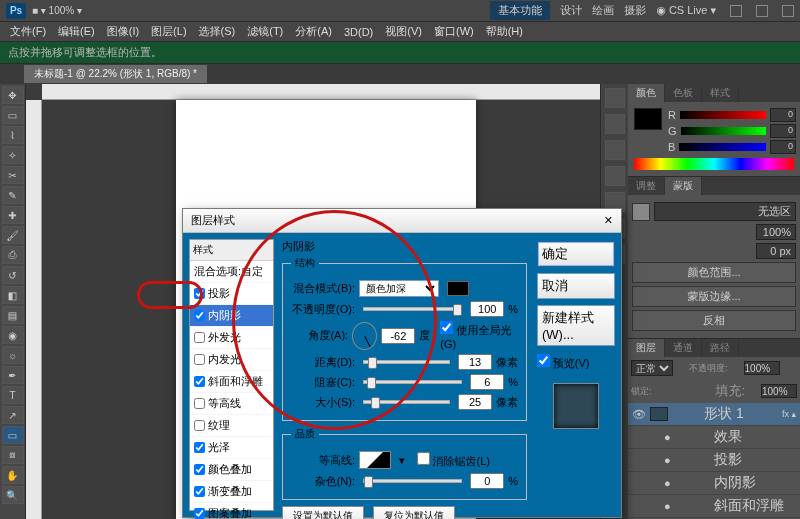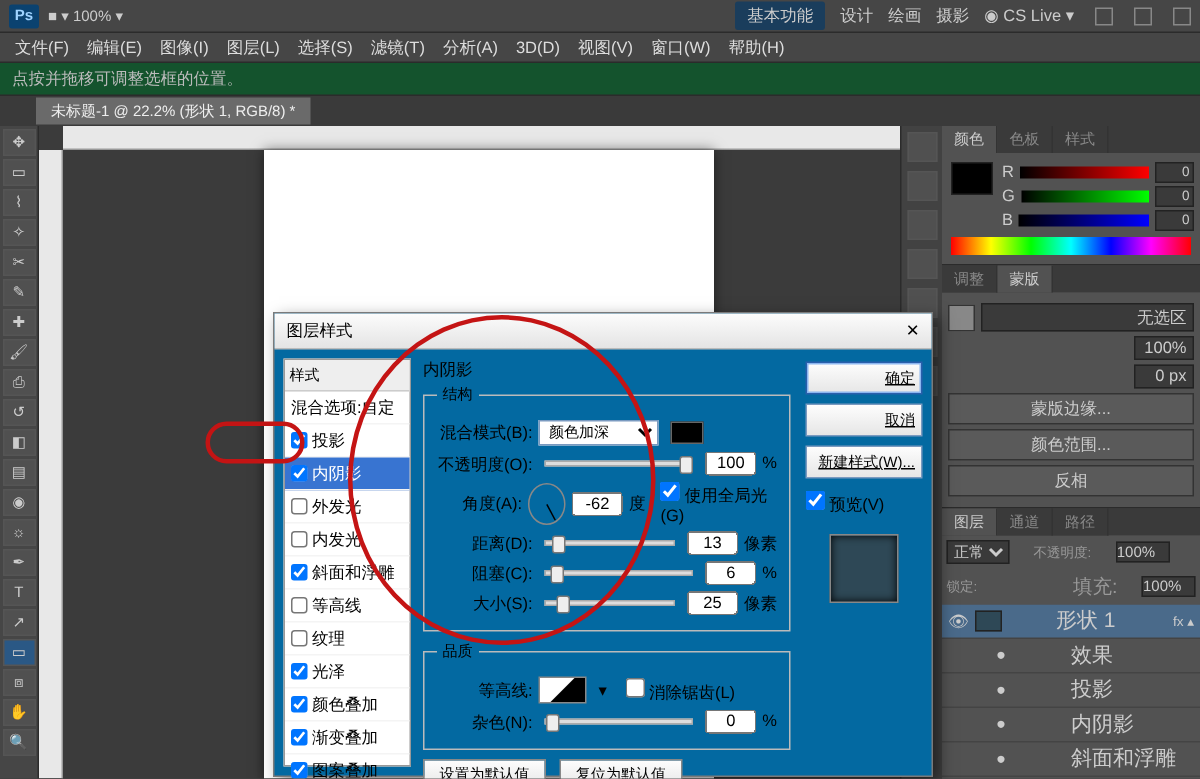--- a/index.html
+++ b/index.html
@@ -71,21 +71,21 @@
 .dlg-mid .frow{display:flex;align-items:center;gap:4px;margin:4px 0;font-size:10px;}
 .dlg-mid .flab{width:64px;text-align:right;}
 .dlg-mid select,.dlg-mid input[type=text]{border:1px solid #7a9ac0;height:17px;font-size:10px;padding:0 2px;background:#fff;}
 .dlg-mid .slider{flex:1;height:4px;background:#ddd;border:1px solid #aaa;position:relative;margin:0 4px;}
 .dlg-mid .slider .h{position:absolute;top:-4px;width:9px;height:12px;background:#eee;border:1px solid #777;border-radius:2px;}
 .dlg-mid .num{width:34px;text-align:center;}
 .dlg-mid .ang{width:28px;height:28px;border:1px solid #888;border-radius:50%;position:relative;}
 .dlg-mid .ang .hand{position:absolute;width:12px;height:1px;background:#000;top:50%;left:50%;transform:rotate(62deg);transform-origin:0 0;}
 .dlg-mid .bbtn{border:1px solid #888;background:linear-gradient(#fdfdfd,#e6e6e6);padding:2px 10px;font-size:10px;margin-right:6px;}
 .dlg-right{width:90px;padding:8px 6px;display:flex;flex-direction:column;gap:6px;align-items:stretch;}
-.dlg-right .dbtn{border:1px solid #7a9ac0;background:linear-gradient(#fdfdfd,#e6e6e6);padding:3px 4px;font-size:10px;text-align:right;text-decoration:underline;}
+.dlg-right .dbtn{border:1px solid #7a9ac0;background:linear-gradient(#fdfdfd,#e6e6e6);padding:3px 4px;font-size:13px;text-align:left;}
 .dlg-right .dbtn.primary{border:1px solid #2a5fab;box-shadow:0 0 0 1px #8ab6f0 inset;}
 .dlg-right .prev{width:46px;height:46px;margin:6px auto;background:#2e4856;border:1px solid #888;box-shadow:inset 0 0 6px #000;}
 .ellipse{position:absolute;z-index:101;border:3px solid #c41414;border-radius:50%;pointer-events:none;}
 </style>
 </head>
 <body>
 
 <div class="titlebar">
   <div class="ps">Ps</div>
   <div class="tctl">■ ▾ 100% ▾</div>
@@ -211,24 +211,24 @@
           </div>
         <div class="row">
             <span style="flex:1"></span>
             <span class="box" style="flex:0 0 40px;text-align:right">100%</span>
           </div>
         <div class="row">
             <span style="flex:1"></span>
             <span class="box" style="flex:0 0 40px;text-align:right">0 px</span>
           </div>
         <div class="row">
+            <span class="btn" style="flex:1">颜色范围...</span>
+          </div>
+        <div class="row">
             <span class="btn" style="flex:1">蒙版边缘...</span>
-          </div>
-        <div class="row">
-            <span class="btn" style="flex:1">颜色范围...</span>
           </div>
         <div class="row">
             <span class="btn" style="flex:1">反相</span>
           </div>
       </div>
     </div>
 
     <div class="panel" style="flex:1">
       <div class="panel-tabs">
         <div class="ptab">图层</div>

